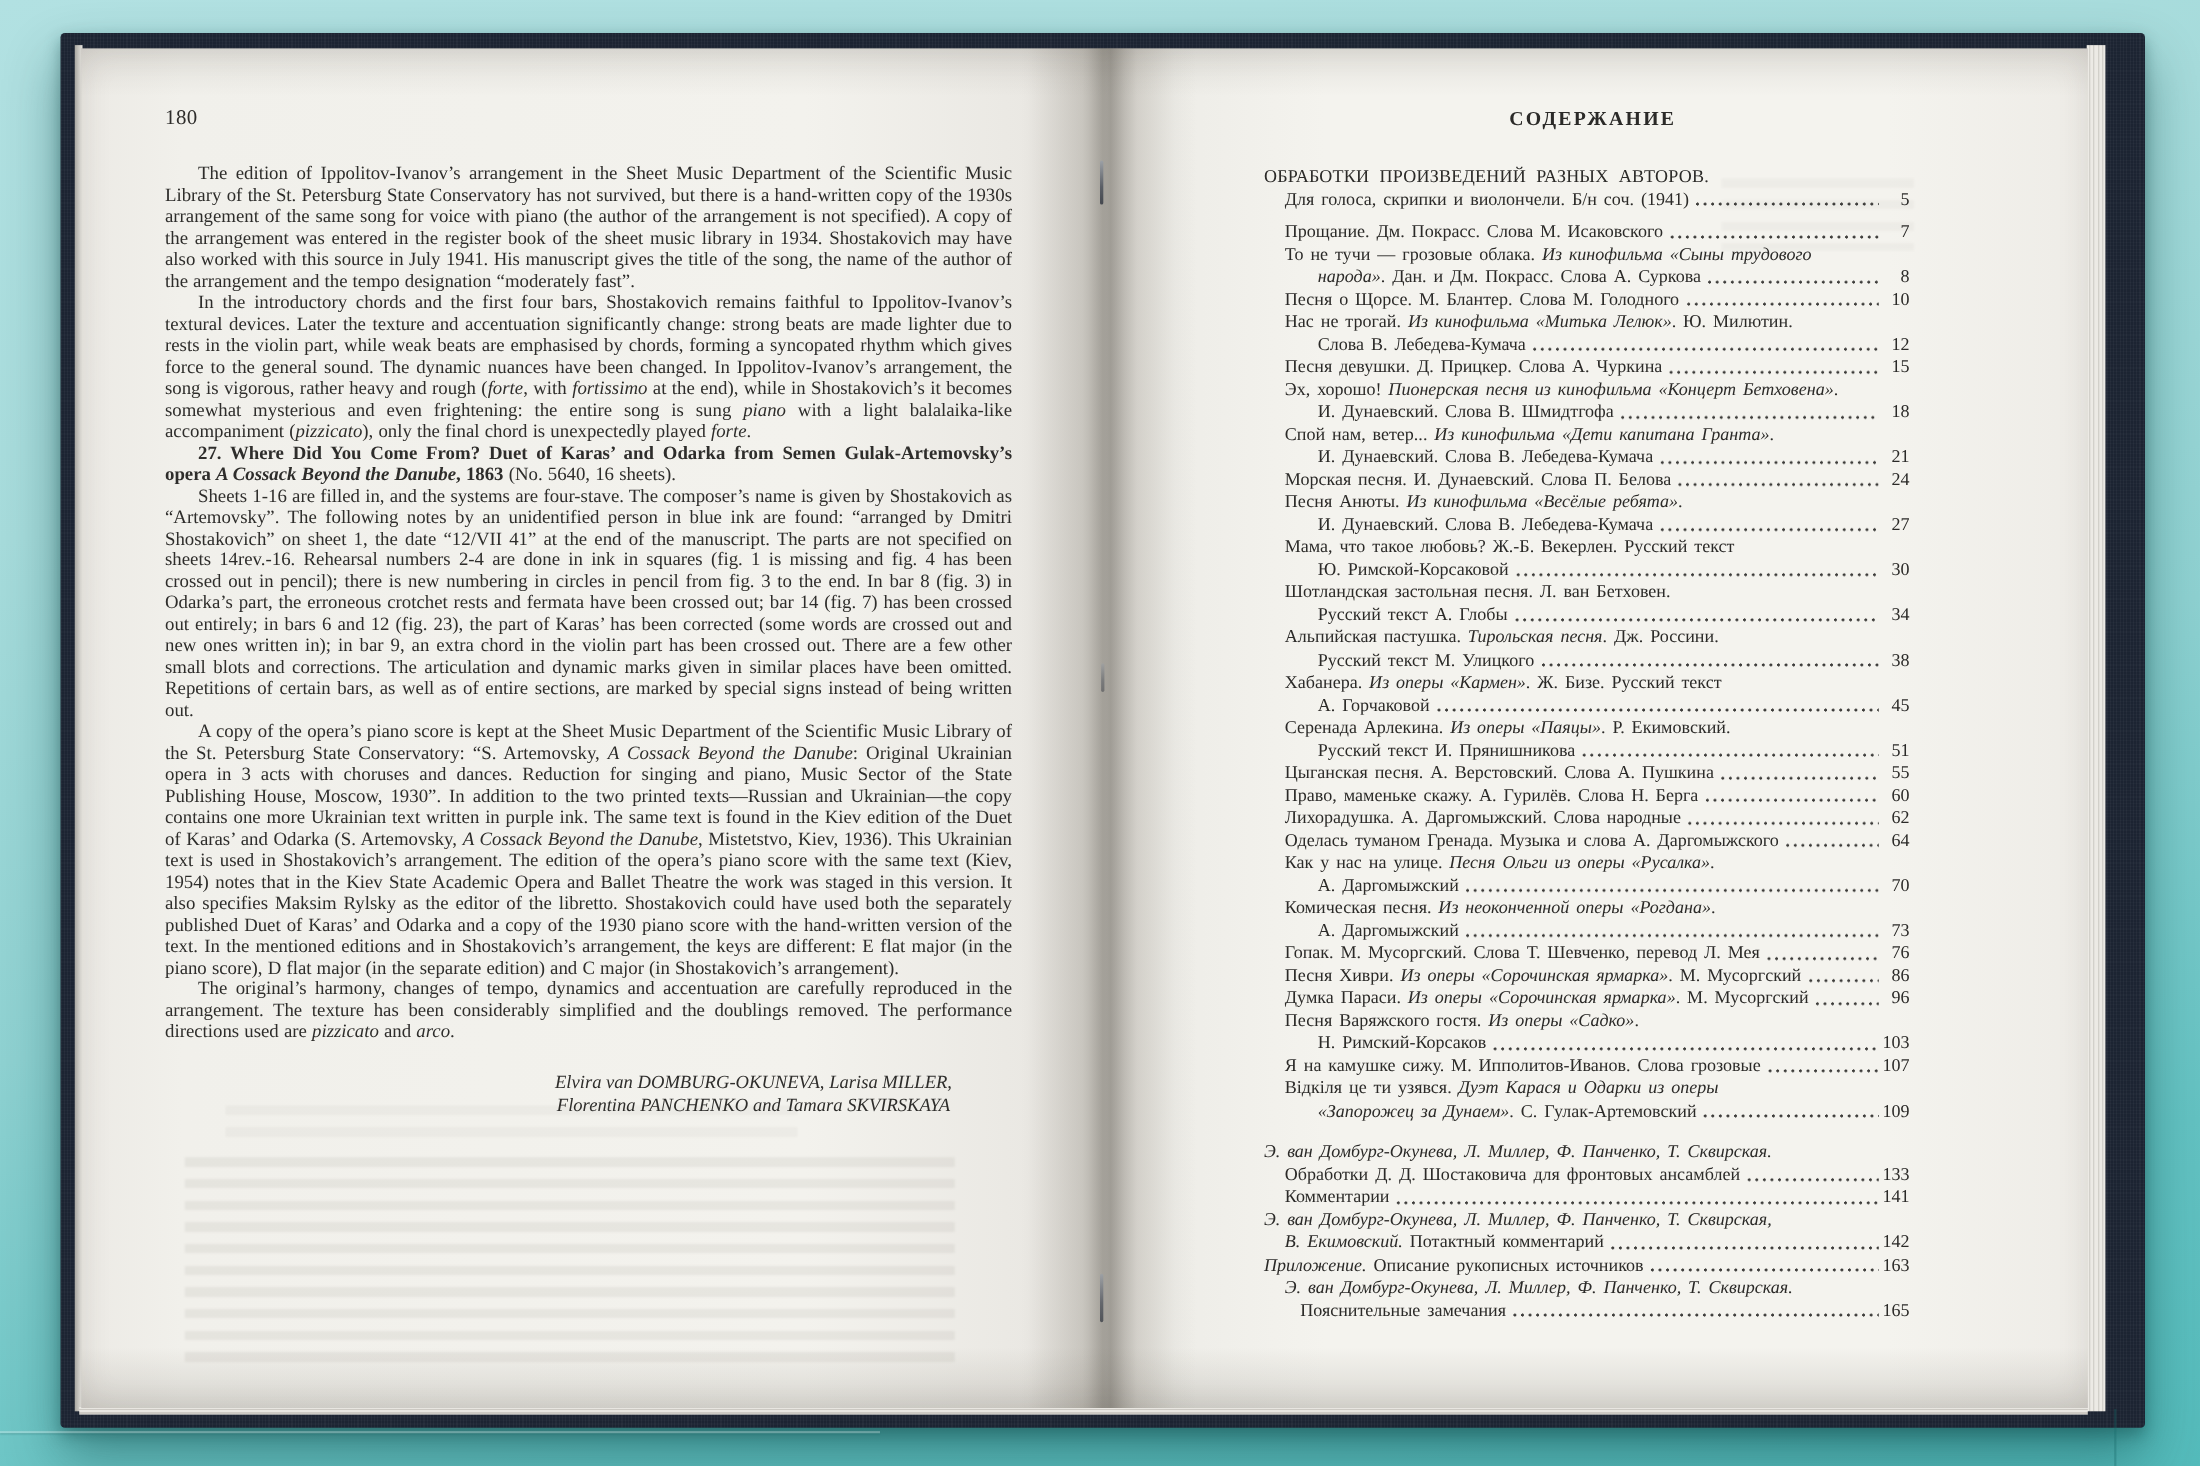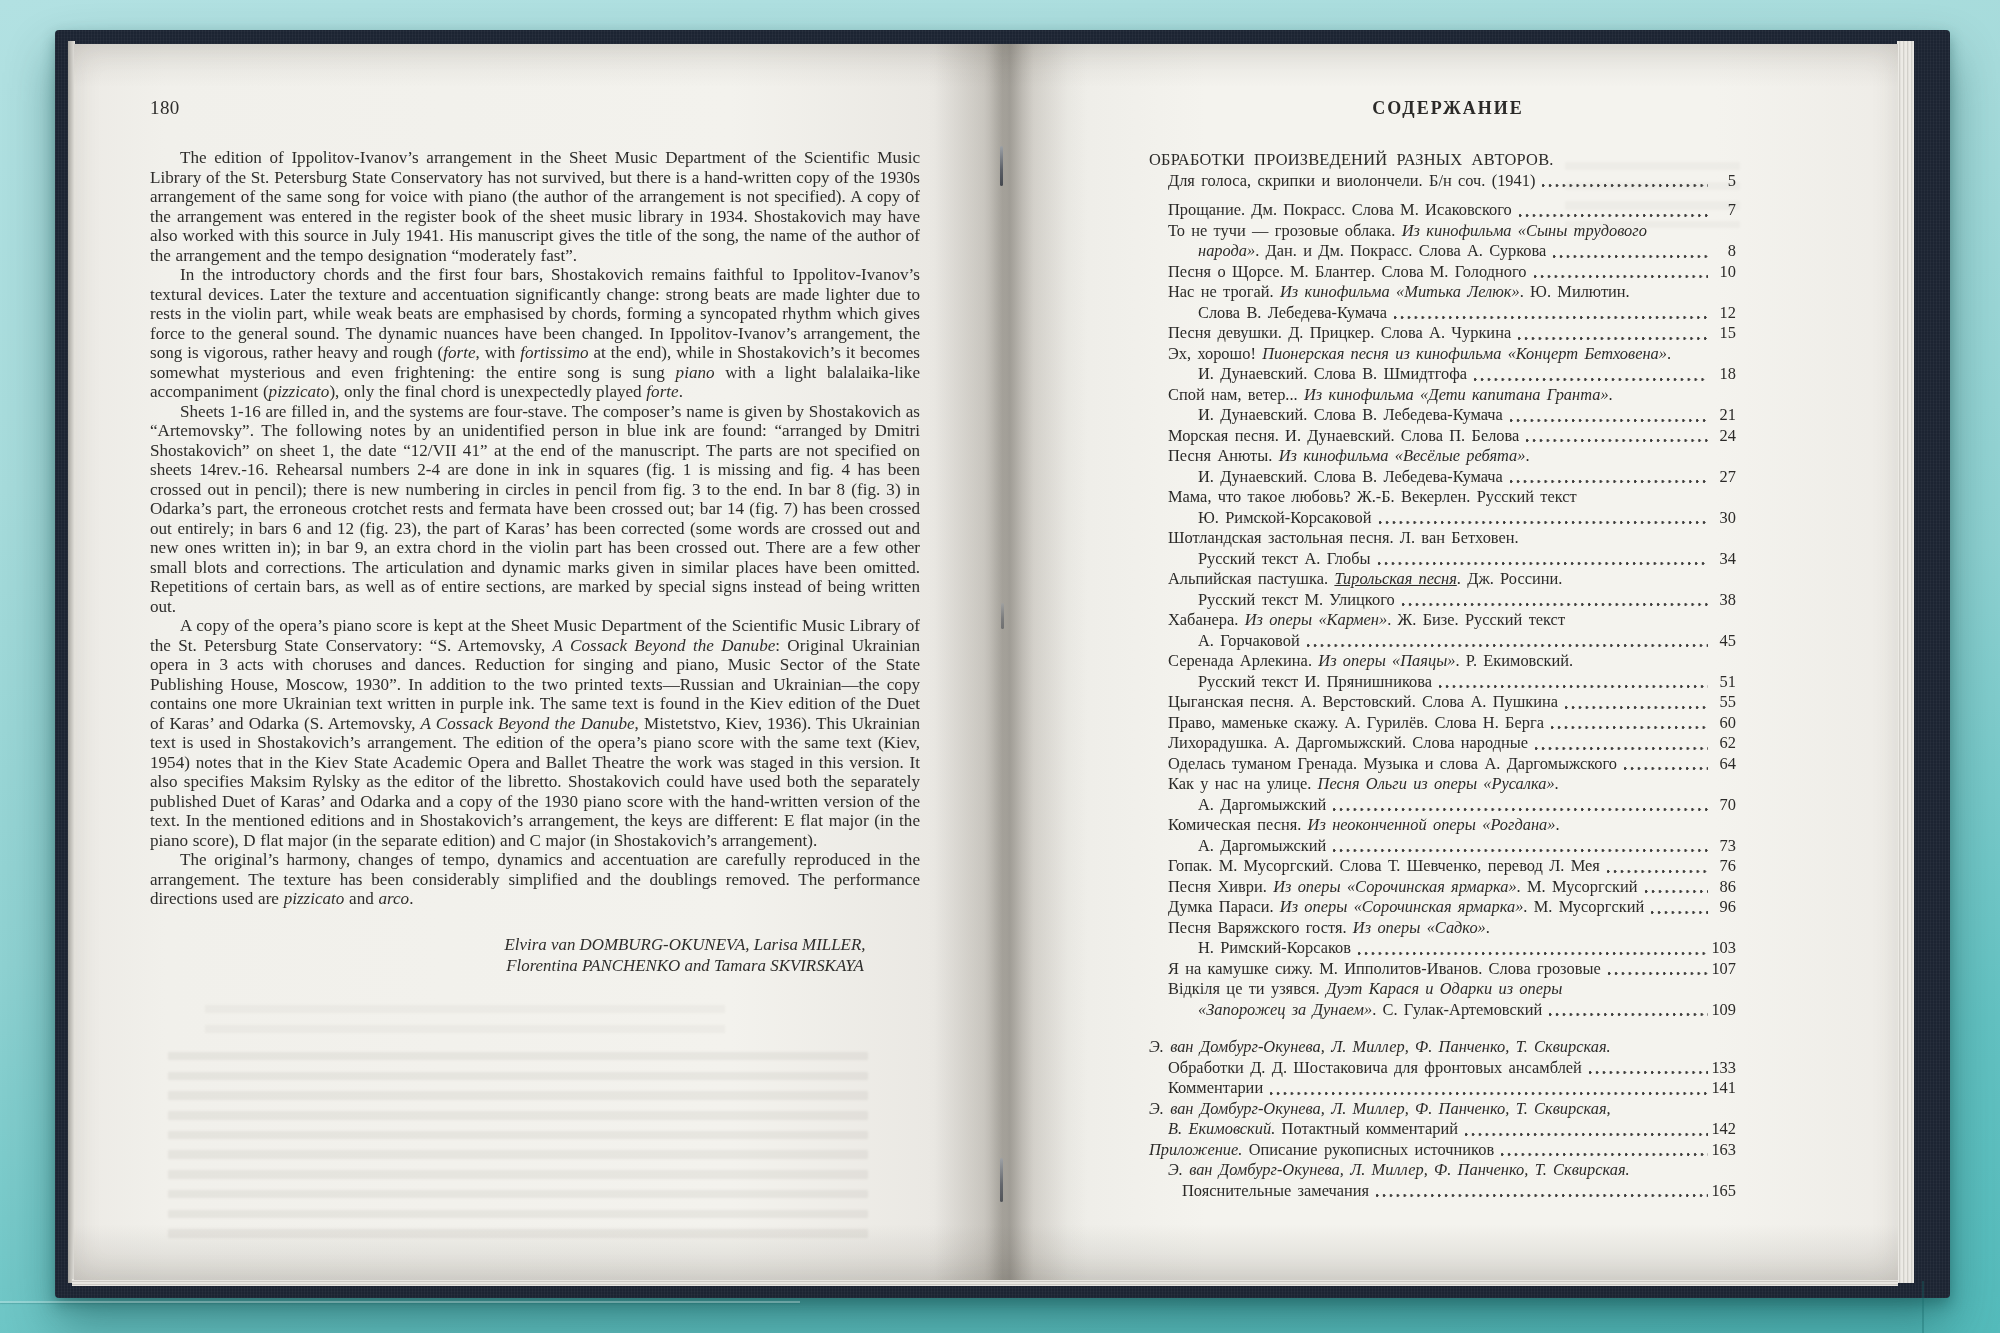--- a/index.html
+++ b/index.html
@@ -94,20 +94,21 @@
 
 <div class="ghost" id="ghost1"></div>
 <div class="ghost" id="ghost2"></div>
 <div class="ghost" id="ghost3"></div>
 
 <div class="left-col">
   <div class="pageno">180</div>
   <div class="body-text">
       <p><span>The edition of Ippolitov-Ivanov’s arrangement in the Sheet Music Department of the Scientific Music Library of the St. Petersburg State Conservatory has not survived, but there is a hand-written copy of the 1930s arrangement of the same song for voice with piano (the author of the arrangement is not specified). A copy of the arrangement was entered in the register book of the sheet music library in 1934. Shostakovich may have also worked with this source in July 1941. His manuscript gives the title of the song, the name of the author of the arrangement and the tempo designation “moderately fast”.</span></p>
       <p><span>In the introductory chords and the first four bars, Shostakovich remains faithful to Ippolitov-Ivanov’s textural devices. Later the texture and accentuation significantly change: strong beats are made lighter due to rests in the violin part, while weak beats are emphasised by chords, forming a syncopated rhythm which gives force to the general sound. The dynamic nuances have been changed. In Ippolitov-Ivanov’s arrangement, the song is vigorous, rather heavy and rough (</span><span style="font-style: italic;">forte</span><span>, with </span><span style="font-style: italic;">fortissimo</span><span> at the end), while in Shostakovich’s it becomes somewhat mysterious and even frightening: the entire song is sung </span><span style="font-style: italic;">piano</span><span> with a light balalaika-like accompaniment (</span><span style="font-style: italic;">pizzicato</span><span>), only the final chord is unexpectedly played </span><span style="font-style: italic;">forte</span><span>.</span></p>
+      <p><span style="font-weight: bold;">27. Where Did You Come From? Duet of Karas’ and Odarka from Semen Gulak-Artemovsky’s opera </span><span style="font-style: italic; font-weight: bold;">A Cossack Beyond the Danube</span><span style="font-weight: bold;">, 1863 </span><span>(No. 5640, 16 sheets).</span></p>
       <p><span>Sheets 1-16 are filled in, and the systems are four-stave. The composer’s name is given by Shostakovich as “Artemovsky”. The following notes by an unidentified person in blue ink are found: “arranged by Dmitri Shostakovich” on sheet 1, the date “12/VII 41” at the end of the manuscript. The parts are not specified on sheets 14rev.-16. Rehearsal numbers 2-4 are done in ink in squares (fig. 1 is missing and fig. 4 has been crossed out in pencil); there is new numbering in circles in pencil from fig. 3 to the end. In bar 8 (fig. 3) in Odarka’s part, the erroneous crotchet rests and fermata have been crossed out; bar 14 (fig. 7) has been crossed out entirely; in bars 6 and 12 (fig. 23), the part of Karas’ has been corrected (some words are crossed out and new ones written in); in bar 9, an extra chord in the violin part has been crossed out. There are a few other small blots and corrections. The articulation and dynamic marks given in similar places have been omitted. Repetitions of certain bars, as well as of entire sections, are marked by special signs instead of being written out.</span></p>
       <p><span>A copy of the opera’s piano score is kept at the Sheet Music Department of the Scientific Music Library of the St. Petersburg State Conservatory: “S. Artemovsky, </span><span style="font-style: italic;">A Cossack Beyond the Danube</span><span>: Original Ukrainian opera in 3 acts with choruses and dances. Reduction for singing and piano, Music Sector of the State Publishing House, Moscow, 1930”. In addition to the two printed texts—Russian and Ukrainian—the copy contains one more Ukrainian text written in purple ink. The same text is found in the Kiev edition of the Duet of Karas’ and Odarka (S. Artemovsky, </span><span style="font-style: italic;">A Cossack Beyond the Danube</span><span>, Mistetstvo, Kiev, 1936). This Ukrainian text is used in Shostakovich’s arrangement. The edition of the opera’s piano score with the same text (Kiev, 1954) notes that in the Kiev State Academic Opera and Ballet Theatre the work was staged in this version. It also specifies Maksim Rylsky as the editor of the libretto. Shostakovich could have used both the separately published Duet of Karas’ and Odarka and a copy of the 1930 piano score with the hand-written version of the text. In the mentioned editions and in Shostakovich’s arrangement, the keys are different: E flat major (in the piano score), D flat major (in the separate edition) and C major (in Shostakovich’s arrangement).</span></p>
       <p><span>The original’s harmony, changes of tempo, dynamics and accentuation are carefully reproduced in the arrangement. The texture has been considerably simplified and the doublings removed. The performance directions used are </span><span style="font-style: italic;">pizzicato</span><span> and </span><span style="font-style: italic;">arco</span><span>.</span></p>
     </div>
   <div class="signature">
       <div>Elvira van DOMBURG-OKUNEVA, Larisa MILLER,</div>
       <div>Florentina PANCHENKO and Tamara SKVIRSKAYA</div>
     </div>
 </div>
 
@@ -192,21 +193,21 @@
       </div>
       <div class="toc-row" style="padding-left: 19px;">
         <span class="toc-text"><span>Шотландская застольная песня. Л. ван Бетховен.</span></span>
       </div>
       <div class="toc-row" style="padding-left: 49px;">
         <span class="toc-text"><span>Русский текст А. Глобы</span></span>
         <span class="dots"></span>
         <span class="pg">34</span>
       </div>
       <div class="toc-row" style="padding-left: 19px;">
-        <span class="toc-text"><span>Альпийская пастушка. </span><span style="font-style: italic; text-decoration: underline;">Тирольская песня</span><span>. Дж. Россини.</span></span>
+        <span class="toc-text"><span>Альпийская пастушка. </span><span style="font-style: italic;">Тирольская песня</span><span>. Дж. Россини.</span></span>
       </div>
       <div class="toc-row" style="padding-left: 49px;">
         <span class="toc-text"><span>Русский текст М. Улицкого</span></span>
         <span class="dots"></span>
         <span class="pg">38</span>
       </div>
       <div class="toc-row" style="padding-left: 19px;">
         <span class="toc-text"><span>Хабанера. </span><span style="font-style: italic;">Из оперы «Кармен»</span><span>. Ж. Бизе. Русский текст</span></span>
       </div>
       <div class="toc-row" style="padding-left: 49px;">

